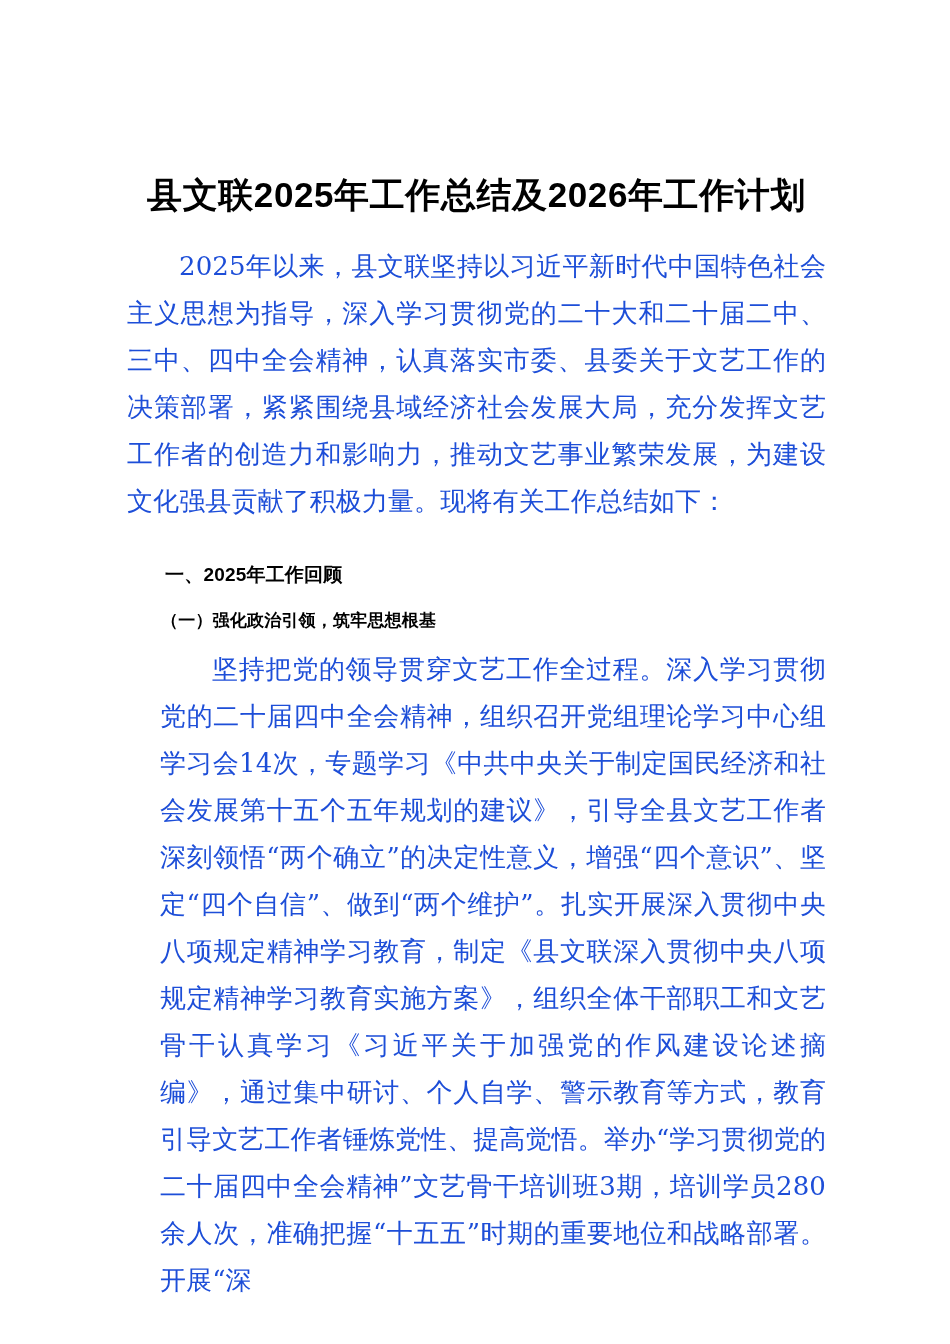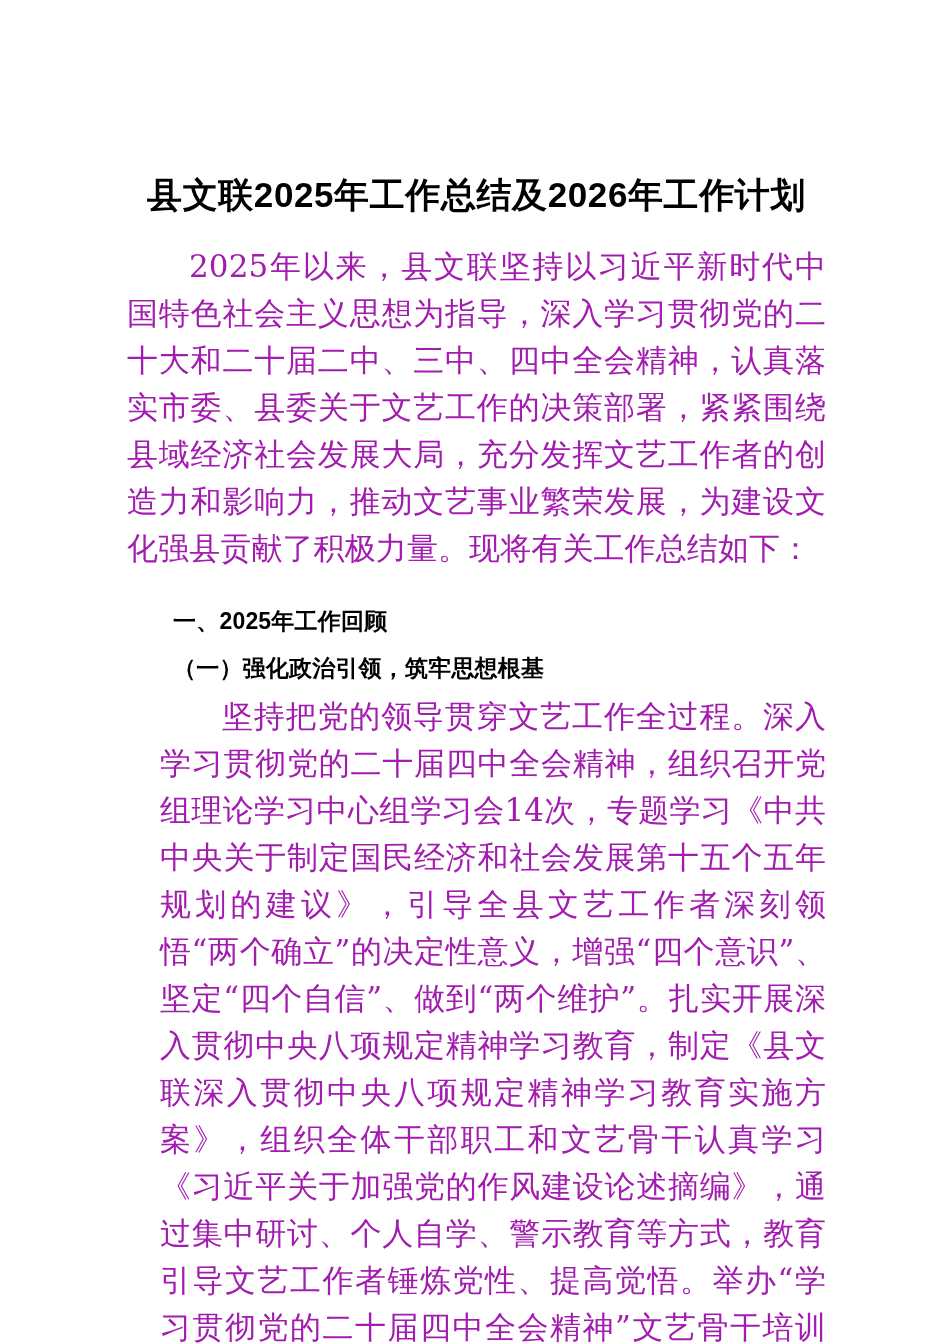--- a/index.html
+++ b/index.html
@@ -43,47 +43,47 @@
     letter-spacing: 0.6px;
     color: #000000;
   }
 
   
   .heading-1 {
     margin: 0;
     padding-top: 26px;
     font-family: "Liberation Sans", "DejaVu Sans", sans-serif;
     font-weight: bold;
-    font-size: 23px;
+    font-size: 19px;
     line-height: 47px;
     text-indent: 2em;
     letter-spacing: 0.2px;
   }
 
   .heading-2 {
     margin: 0;
-    font-family: Liberation Sans, sans-serif;
+    font-family: Liberation Mono, monospace;
     font-weight: bold;
-    font-size: 23px;
+    font-size: 17px;
     line-height: 47px;
     text-indent: 2em;
     letter-spacing: 0.2px;
   }
 
   
   .para {
     margin: 0;
     font-family: "DejaVu Serif", "Liberation Serif", serif;
-    font-size: 31px;
+    font-size: 26px;
     line-height: 47px;
     text-indent: 2em;
     text-align: justify;
     text-justify: inter-ideograph;
     letter-spacing: 0.1px;
-    color: #a21caf;
+    color: #1d4ed8;
   }
 
   .para.lead {
     padding-top: 24px;
   }
 
   .para.tight {
     padding-top: 1px;
     margin-left: 33px;
   }

